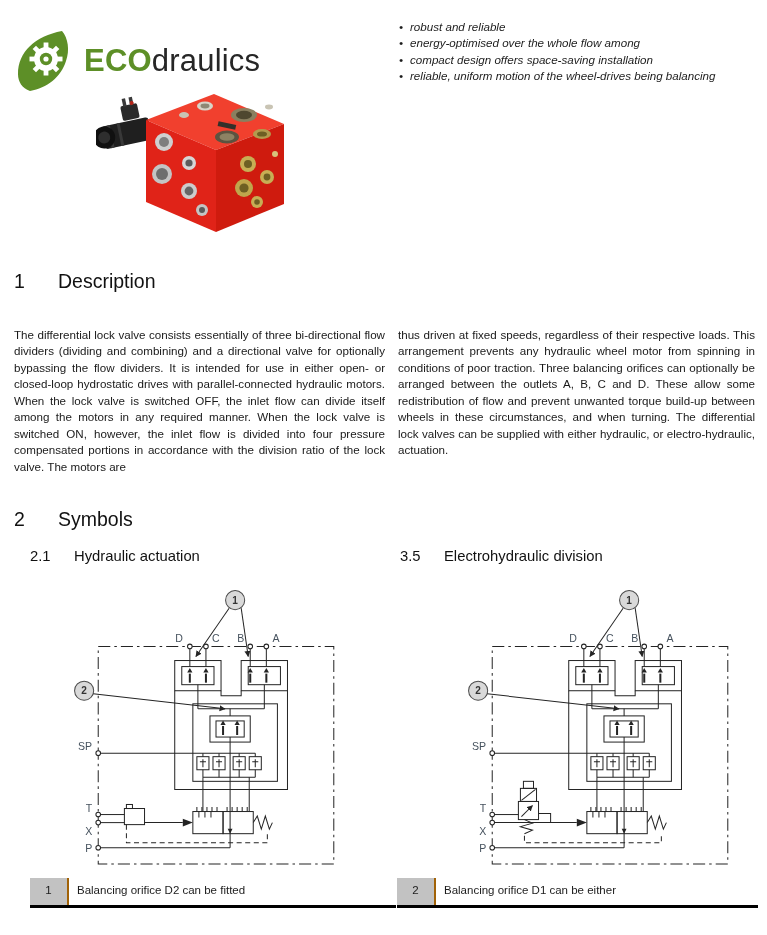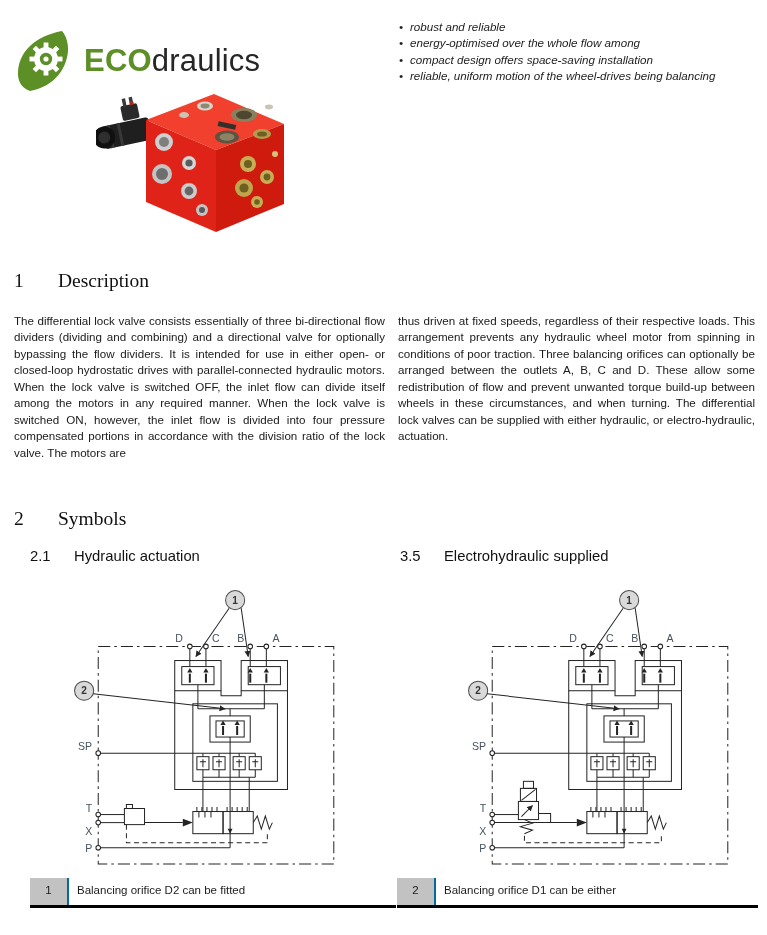--- a/index.html
+++ b/index.html
@@ -15,25 +15,25 @@
   .brand .eco { font-weight:bold; color:#5d8f27; }
   .brand .rest { font-weight:normal; color:#262626; }
   
   .product { position:absolute; left:96px; top:84px; }
   
   .features { position:absolute; left:398px; top:19px; width:356px;
     font-size:11.6px; line-height:16.4px; text-align:justify; list-style:none; }
   .features li { position:relative; padding-left:12px;font-style:italic; }
   .features li::before { content:"•"; position:absolute; left:1px; }
   
-  .h-main { position:absolute; left:14px; font-size:19.5px; font-weight:normal; color:#111;font-family:Liberation Serif, serif; }
+  .h-main { position:absolute; left:14px; font-size:19.5px; font-weight:normal; color:#111; }
   .h-main .num, .h-sub .num { display:inline-block; width:44px; }
   .h-sub { position:absolute; font-size:14.8px; font-weight:normal; color:#111; }
   
-  .col { position:absolute; top:313px; font-size:11.6px; line-height:16.45px;
+  .col { position:absolute; top:327px; font-size:11.6px; line-height:16.45px;
     text-align:justify; color:#191919; }
   .col1 { left:14px;  width:371px; }
   .col2 { left:398px; width:357px; }
   
   .fig { position:absolute; top:584px; }
   .fig1 { left:64px; }
   .fig2 { left:458px; }
   
   .ln  { fill:none; stroke:#242424; stroke-width:1; }
   .dd  { fill:none; stroke:#242424; stroke-width:1; stroke-dasharray:12 4 2.5 4; }
@@ -42,21 +42,21 @@
   .fillp { fill:#242424; stroke:none; }
   .barp { fill:#242424; stroke:#242424; stroke-width:2; }
   .plbl { font:10.5px "Liberation Sans",sans-serif; fill:#46525e; }
   .co   { fill:#d9d9d9; stroke:#4a4a4a; stroke-width:1; }
   .cot  { font:bold 10px "Liberation Sans",sans-serif; fill:#333; }
   
   .legend { position:absolute; top:878px; height:30px; border-bottom:3px solid #000; display:flex; }
   .legend-1 { left:30px;  width:366px; }
   .legend-2 { left:397px; width:361px; }
   .lnum { width:37px; background:#c2c2c2; text-align:center; font-size:11.5px; padding-top:6px; }
-  .ltext { flex:1; border-left:2px solid #0369a1; padding:6px 0 0 8px; font-size:11.5px; }
+  .ltext { flex:1; border-left:2px solid #a16207; padding:6px 0 0 8px; font-size:11.5px; }
 </style>
 </head>
 <body>
 
 <div class="logo">
   <svg width="56" height="62" viewBox="0 0 56 62">
     <path d="M46,1 C19,6 2,22 2,44 C2,52 6,58 14,61 C31,58 45,47 50,31 C54,20 52,8 46,1 Z" fill="#5d8f27"></path>
     <g transform="translate(30,29)">
       <g fill="#ffffff">
         <circle r="12"></circle>
@@ -138,21 +138,21 @@
   </ul>
 
 <h2 class="h-main" style="top:270px;"><span class="num">1</span><span>Description</span></h2>
 
 <div class="col col1">The differential lock valve consists essentially of three bi-directional flow dividers (dividing and combining) and a directional valve for optionally bypassing the flow dividers. It is intended for use in either open- or closed-loop hydrostatic drives with parallel-connected hydraulic motors. When the lock valve is switched OFF, the inlet flow can divide itself among the motors in any required manner. When the lock valve is switched ON, however, the inlet flow is divided into four pressure compensated portions in accordance with the division ratio of the lock valve. The motors are</div>
 <div class="col col2">thus driven at fixed speeds, regardless of their respective loads. This arrangement prevents any hydraulic wheel motor from spinning in conditions of poor traction. Three balancing orifices can optionally be arranged between the outlets A, B, C and D. These allow some redistribution of flow and prevent unwanted torque build-up between wheels in these circumstances, and when turning. The differential lock valves can be supplied with either hydraulic, or electro-hydraulic, actuation.</div>
 
 <h2 class="h-main" style="top:508px;"><span class="num">2</span><span>Symbols</span></h2>
 
 <h3 class="h-sub" style="top:548px; left:14px;margin-left:16px;"><span class="num">2.1</span><span>Hydraulic actuation</span></h3>
-<h3 class="h-sub" style="top:548px; left:400px;"><span class="num">3.5</span><span>Electrohydraulic supplied</span></h3>
+<h3 class="h-sub" style="top:548px; left:400px;"><span class="num">3.5</span><span>Electrohydraulic division</span></h3>
 
 <svg class="fig fig1" id="fig-hyd" width="302" height="294" viewBox="0 0 300 292">
     <defs>
       <marker id="ar-hyd" markerWidth="8" markerHeight="8" refX="5.5" refY="3" orient="auto">
         <path d="M0,0 L6,3 L0,6 Z" fill="#242424"></path>
       </marker>
     </defs>
     <rect x="34" y="62" width="234" height="216" class="dd"></rect>
     <circle cx="170" cy="16" r="9.5" class="co"></circle>
     <text x="170" y="19.5" text-anchor="middle" class="cot">1</text>

